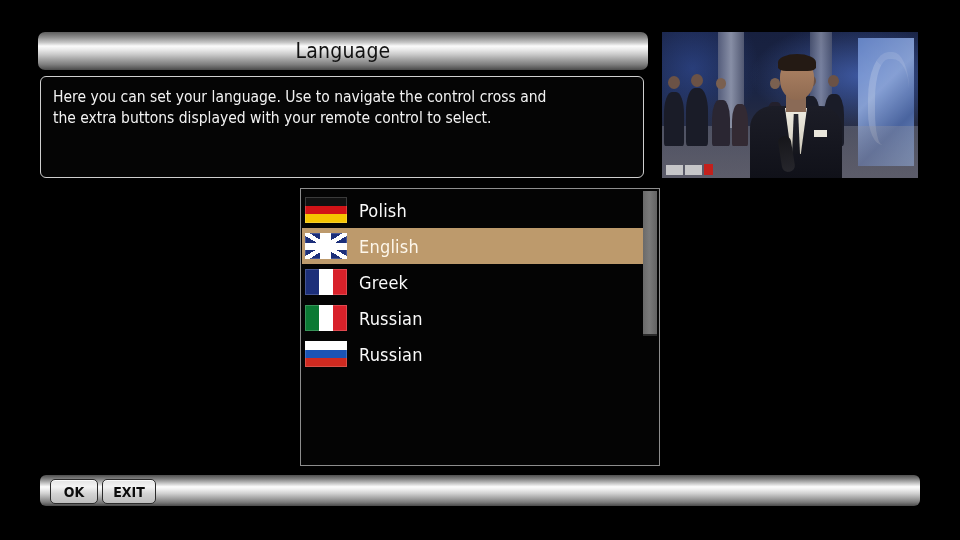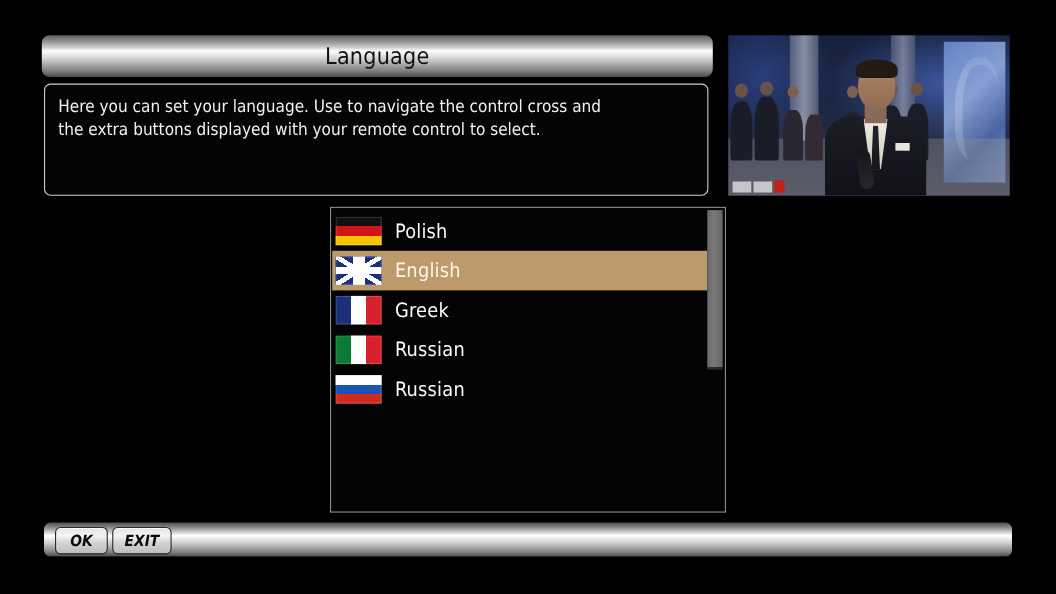--- a/index.html
+++ b/index.html
@@ -130,21 +130,20 @@
       #cfcfcf 60%, #a6a6a6 74%, #7b7b7b 88%, #494949 100%);
     box-shadow:0 1px 2px rgba(0,0,0,.8);
   }
   .btn{
     position:absolute;top:4px;height:23px;border:1px solid #2b2b2b;border-radius:5px;
     background:linear-gradient(to bottom,#e4e4e4,#f4f4f4 30%,#d3d3d3 60%,#bdbdbd 100%);
     display:flex;align-items:center;justify-content:center;
     font-size:14px;font-weight:bold;color:#0c0c0c;
     font-family:"DejaVu Sans Condensed","Liberation Sans",sans-serif;
     box-shadow:inset 0 1px 0 rgba(255,255,255,.8);
-    font-style:italic;
   }
   .btn-ok{left:10px;width:46px;}
   .btn-exit{left:62px;width:52px;}
 </style>
 </head>
 <body>
 
 <div id="screen">
 
   <div class="titlebar">

